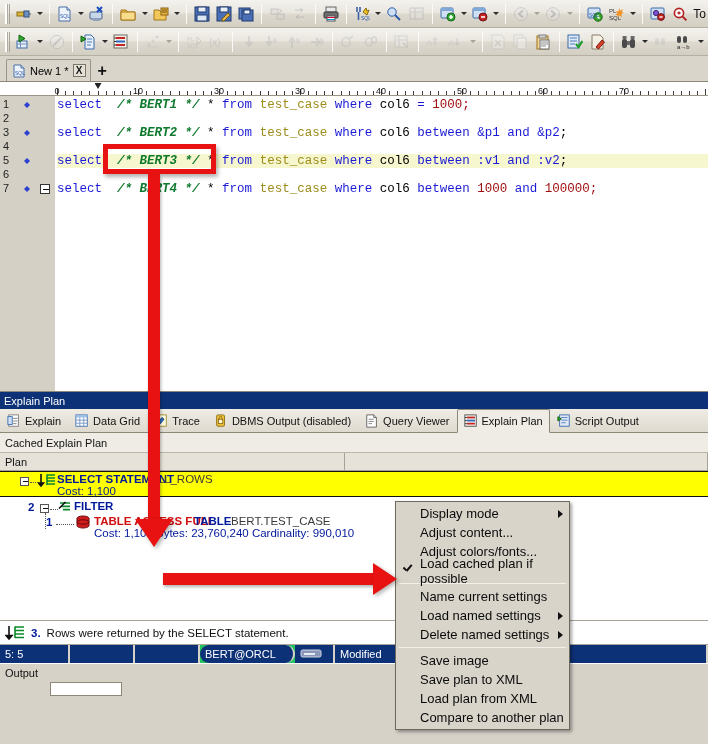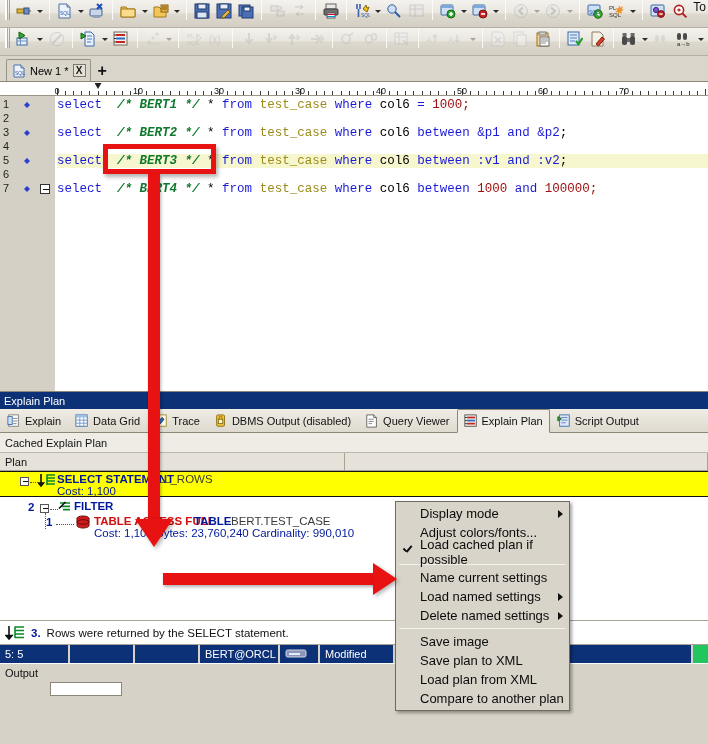--- a/index.html
+++ b/index.html
@@ -11,21 +11,21 @@
     font-size: 11px;
     background: #d6d2c8;
   }
   #app { position: relative; width: 708px; height: 744px; }
 
   
   .toolbar {
     height: 28px; width: 708px;
     background: linear-gradient(to bottom,#f4f2ee 0%,#e9e6df 48%,#ded9cf 52%,#d4cfc3 100%);
     border-bottom: 1px solid #b6b0a4;
-    display: flex; 
+    display: flex; align-items: center;
     padding: 0 2px; overflow: hidden;
   }
   .tb-grip { width:5px; height:20px; margin:0 3px;
     background:linear-gradient(to right,#fff 0 1px,#b0aa9e 1px 2px,transparent 2px);
     border-left:1px solid #fdfdfc; border-right:1px solid #a9a396;}
   .sep { width:1px; height:20px; margin:0 4px;
     background:#b3ada0; border-right:1px solid #fbfaf7; }
   .tbtn { width:22px; height:22px; margin:0 1px;
     display:flex; align-items:center; justify-content:center;
     position:relative; border:1px solid transparent; border-radius:2px; }
@@ -823,21 +823,21 @@
   <div class="statusbar" id="statusbar">
       <div class="scell" style="width: 70px;">
         <span>5:  5</span>
       </div>
       <div class="scell" style="width: 65px;">
         <span></span>
       </div>
       <div class="scell" style="width: 65px;">
         <span></span>
       </div>
-      <div class="scell" style="width: 80px;">
+      <div class="scell" style="width: 95px; border-radius: 9px;">
         <span>BERT@ORCL</span>
       </div>
       <div class="scell" style="width: 40px;">
         <span><svg width="22" height="11" viewBox="0 0 22 11">
             <rect x="1" y="2" width="20" height="7" rx="1.5" fill="#8a97b8" stroke="#cfd6e6"></rect>
             <rect x="4" y="5" width="11" height="2" fill="#e8ecf5"></rect>
           </svg></span>
       </div>
       <div class="scell" style="width: 75px;">
         <span>Modified</span>
@@ -853,20 +853,23 @@
   <div class="outbody">
     <div class="ib"></div>
   </div>
 
   <div class="ctxmenu" id="ctxmenu">
       <div class="mi">
         <span>Display mode</span>
         <span class="chev"></span>
       </div>
       <div class="mi">
+        <span>Adjust content...</span>
+      </div>
+      <div class="mi">
         <span>Adjust colors/fonts...</span>
       </div>
       <div class="mi">
         <span class="chk"></span>
         <span>Load cached plan if possible</span>
       </div>
       <div class="msep"></div>
       <div class="mi">
         <span>Name current settings</span>
       </div>

